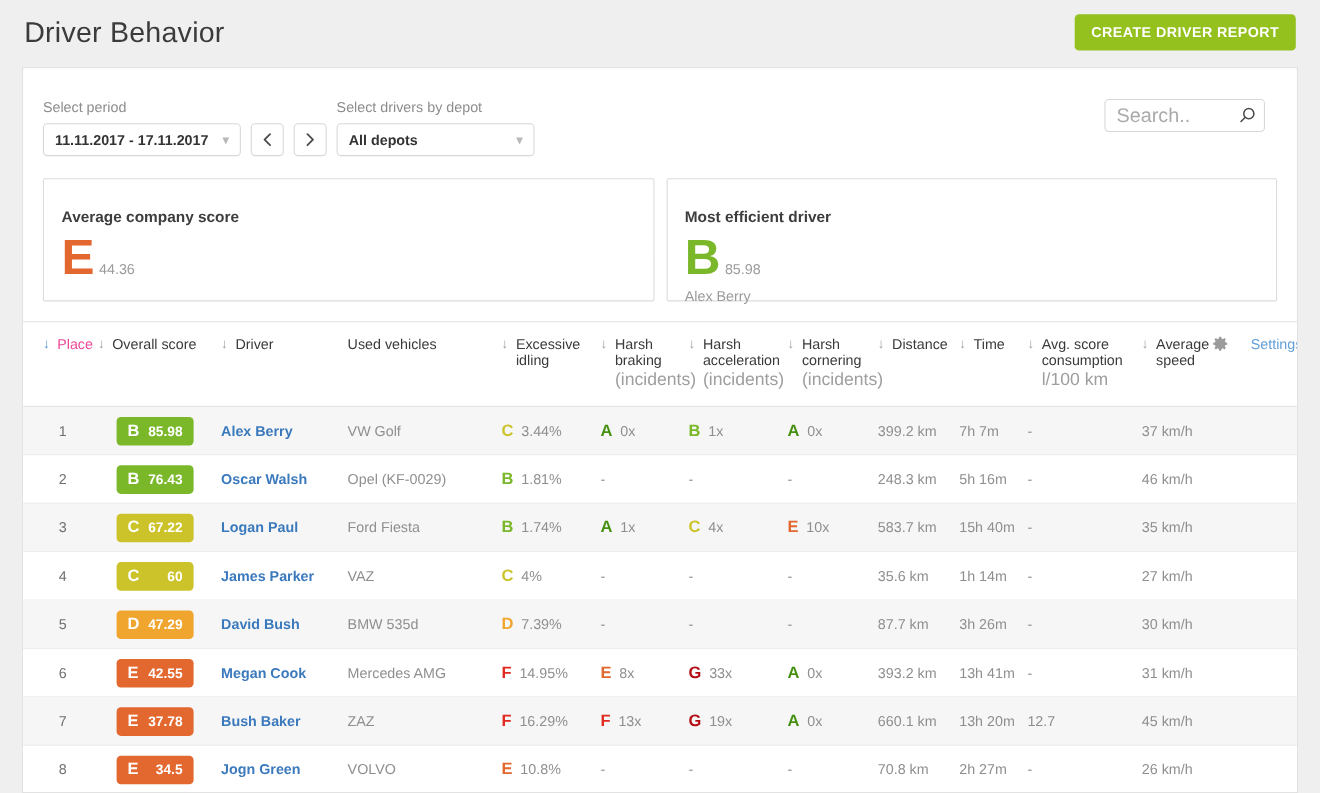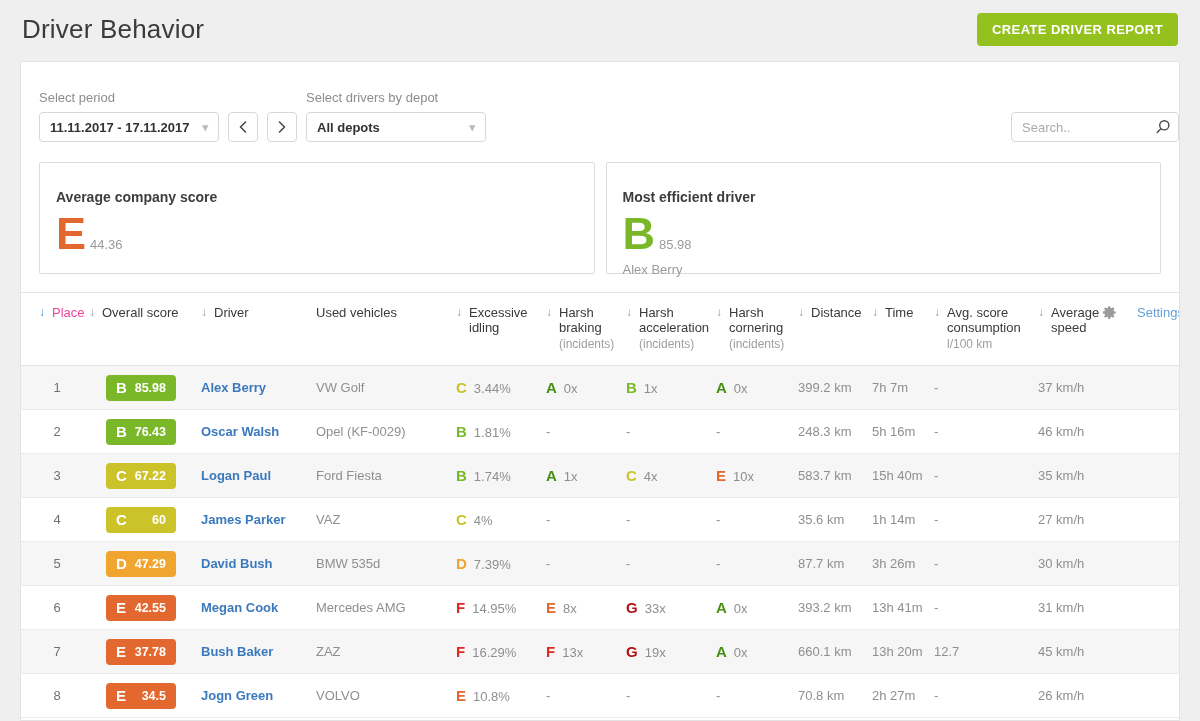--- a/index.html
+++ b/index.html
@@ -18,42 +18,42 @@
     font-family: "Liberation Sans", sans-serif;
     font-size: 13px; font-weight: 700; letter-spacing: 0.4px;
     padding: 9px 15px; cursor: pointer;
   }
   
   .panel {
     margin: 0 20px; background: #fff; border: 1px solid #e2e2e2;
     height: 660px; overflow: hidden;
   }
   
-  .filters { display: flex; align-items: flex-end; padding: 28px 0 0 18px; }
+  .filters { display: flex; align-items: flex-start; padding: 28px 29px 0 18px; }
   .fgroup { }
   .fgroup + .fgroup { margin-left: 9px; }
   .flabel { font-size: 13px; color: #8d8d8d; margin-bottom: 7px; }
   .fcontrols { display: flex; }
   .select {
     width: 180px; height: 30px; border: 1px solid #d8d8d8; border-radius: 4px;
     display: flex; align-items: center; justify-content: space-between;
     padding: 0 10px; font-size: 13px; font-weight: 700; color: #333;
     background: #fff; cursor: pointer;
   }
   .caret { color: #b9b9b9; font-size: 11px; }
   .navbtn {
     width: 30px; height: 30px; margin-left: 9px; background: #fff;
     border: 1px solid #d8d8d8; border-radius: 4px; cursor: pointer;
     display: flex; align-items: center; justify-content: center; padding: 0;
   }
   .searchbox { margin-left: auto; position: relative; }
   .searchbox input {
-    width: 168px; height: 30px; border: 1px solid #d8d8d8; border-radius: 4px;
+    width: 146px; height: 30px; border: 1px solid #d8d8d8; border-radius: 4px;
     padding: 0 30px 0 10px; font-family: "Liberation Sans", sans-serif;
-    font-size: 13px; color: #000000; outline: none;
+    font-size: 18px; color: #000000; outline: none;
   }
   .searchbox input::placeholder { color: #aaa; }
   .search-ic { position: absolute; right: 8px; top: 7px; cursor: pointer; }
   
   .cards { display: flex; gap: 11px; padding: 20px 18px 0 18px; }
   .card { flex: 1; border: 1px solid #dcdcdc; border-radius: 2px; background: #fff; height: 112px; padding: 26px 16px; }
   .card-title { font-size: 14px; font-weight: 700; color: #3d3d3d; }
   .card-grade-row { display: flex; align-items: baseline; margin-top: 10px; }
   .card-grade { font-size: 45px; font-weight: 700; line-height: 0.85; }
   .card-score { font-size: 13px; color: #9b9b9b; margin-left: 4px; }
@@ -66,21 +66,21 @@
   .thead {
     margin-top: 18px; border-top: 1px solid #e4e4e4; border-bottom: 1px solid #e4e4e4;
     padding: 12px 18px 14px 18px; background: #fff;
   }
   .hcell { font-size: 13px; color: #3a3a3a; }
   .hinner { display: inline-block; }
   .hinner.sortable { position: relative; padding-left: 13px; cursor: pointer; }
   .harrow { position: absolute; left: 0; top: 0; color: #9b9b9b; font-size: 12px; }
   .harrow.active { color: #4a90d9; }
   .hlabel.active { color: #ec4899; }
-  .hsub { font-size: 12px; color: #9e9e9e; margin-top: 2px; }
+  .hsub { font-size: 16px; color: #9e9e9e; margin-top: 2px; }
   .settings-hcell { display: flex; justify-content: flex-end; align-items: flex-start; white-space: nowrap; }
   .settings-link { display: inline-flex; align-items: center; gap: 20px; cursor: pointer; }
   .settings-label { font-size: 13px; color: #64a0d8; }
   
   .trow { padding: 0 18px; height: 44px; align-items: center; border-bottom: 1px solid #ececec; background: #fff; }
   .trow:nth-child(odd) { background: #f6f6f6; }
   .cell { font-size: 13px; color: #3d3d3d; }
   .cell.place { text-align: center; color: #707070; padding-right: 14px; }
   .cell.gray { color: #8f8f8f; }
   .cell.dash { color: #8f8f8f; }

